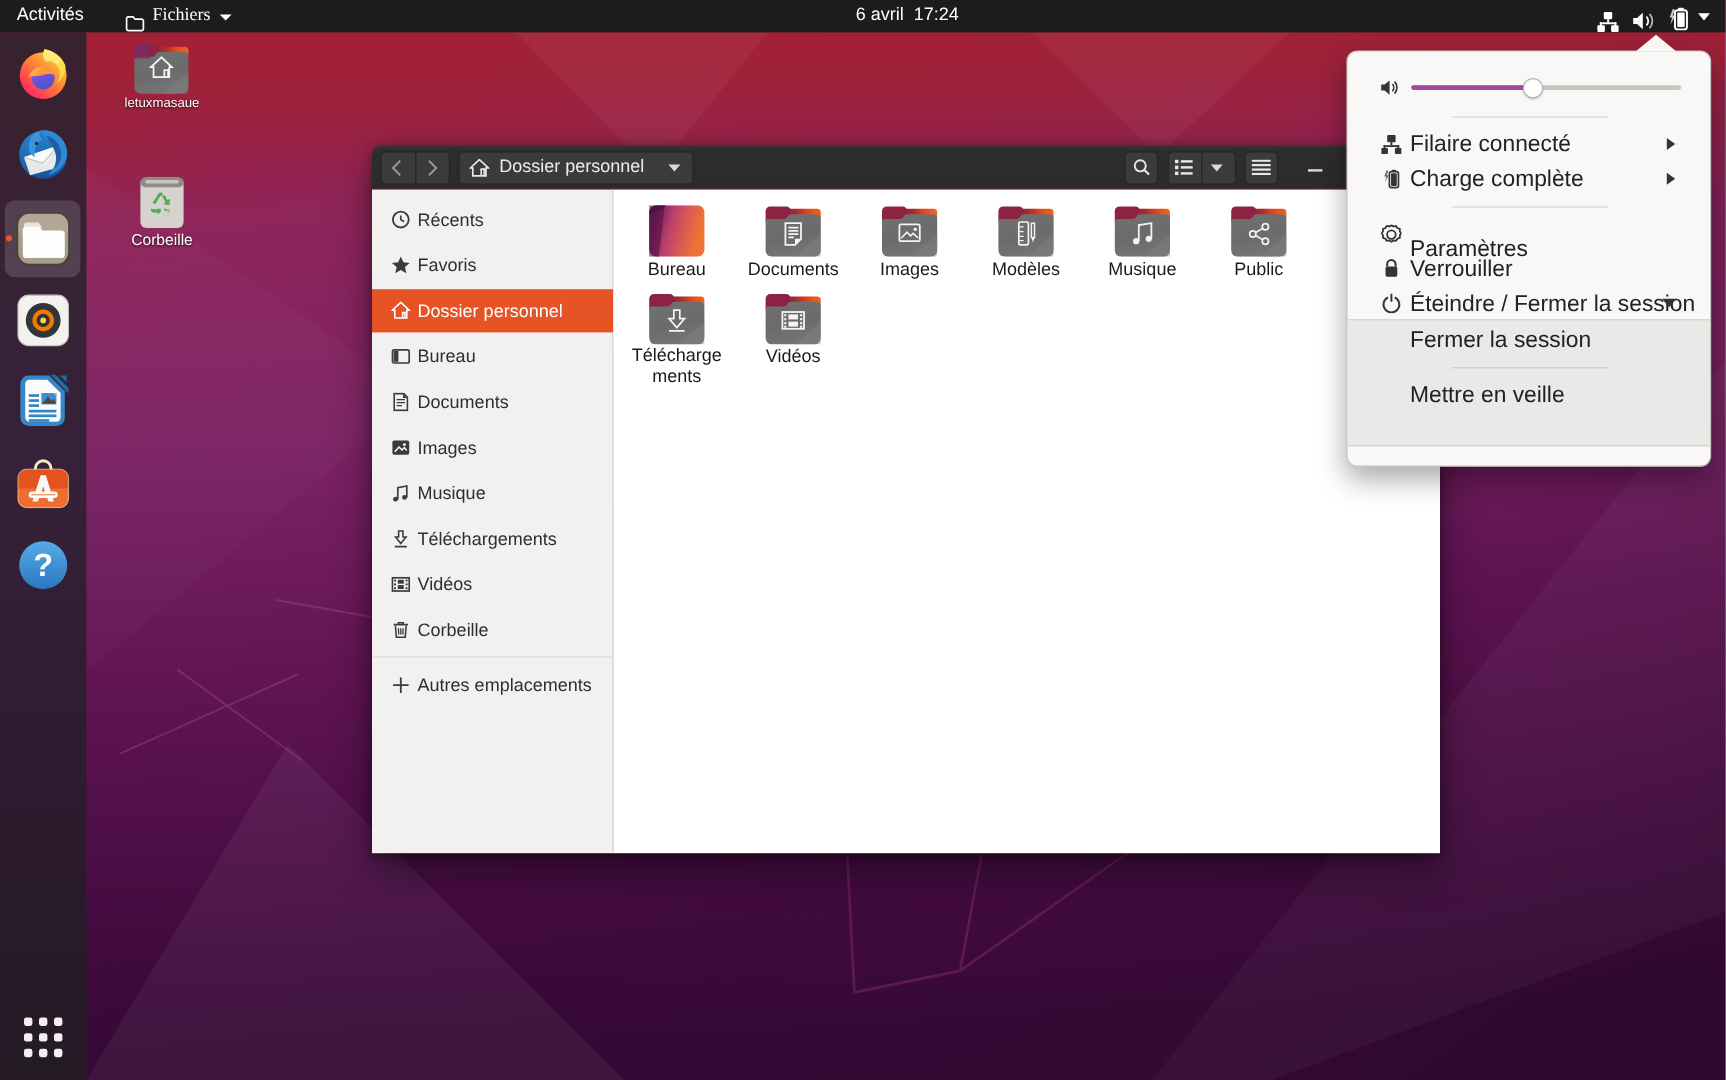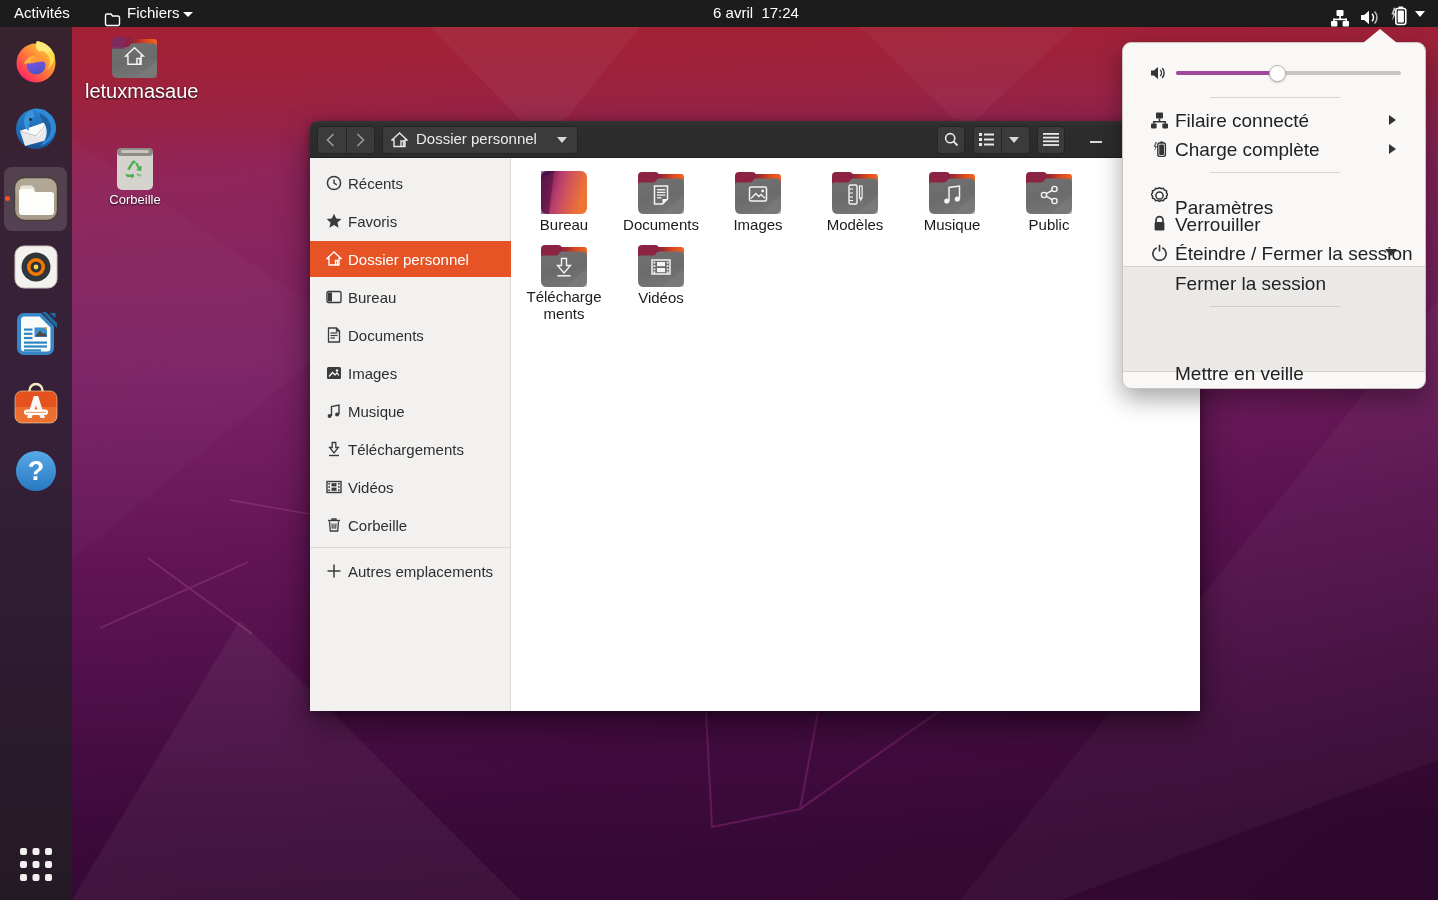--- a/index.html
+++ b/index.html
@@ -106,21 +106,21 @@
     <path d="M706,712 L712,827 L800,809 L818,712"></path>
     <line x1="800" y1="809" x2="948" y2="705"></line>
   </g>
 </svg>
 
 <div id="topbar">
   <div class="item" style="left:14px;">Activités</div>
   <svg class="item" style="left:104px;top:6px;" width="17" height="15" viewBox="0 0 17 15">
     <path d="M1.5 3.5 a1.5 1.5 0 0 1 1.5 -1.5 h4 l1.5 2 h5.5 a1.5 1.5 0 0 1 1.5 1.5 v6.5 a1.5 1.5 0 0 1 -1.5 1.5 h-11 a1.5 1.5 0 0 1 -1.5 -1.5 z" fill="none" stroke="#fff" stroke-width="1.4"></path>
   </svg>
-  <div class="item" style="left:127px;">Fichiers</div>
+  <div class="item" style="left:127px;font-family:Liberation Serif, serif;">Fichiers</div>
   <div class="item" style="left:183px;top:12px;width:0;height:0;border-left:5px solid transparent;border-right:5px solid transparent;border-top:5px solid #fff;"></div>
   <div class="item" style="left:656px;width:200px;text-align:center;">6 avril&nbsp; 17:24</div>
   <svg class="item" style="left:1331px;top:5px;" width="18" height="17" viewBox="0 0 18 17">
     <g fill="#fff">
       <rect x="5.5" y="0" width="7" height="6" rx="1"></rect>
       <rect x="8.3" y="6" width="1.6" height="3"></rect>
       <rect x="2.2" y="8.6" width="13.8" height="1.6"></rect>
       <rect x="2.2" y="8.6" width="1.6" height="3"></rect>
       <rect x="14.4" y="8.6" width="1.6" height="3"></rect>
       <rect x="0" y="11" width="6.4" height="5.6" rx="1"></rect>
@@ -252,21 +252,21 @@
           <rect x="32" y="32" width="7" height="7" rx="2"></rect>
     </g>
   </svg>
 </div>
 
 <svg class="abs" style="left:111px;top:36px;z-index:5;" width="47" height="43" viewBox="0 0 48 44" id="dsk-home">
   <use href="#fold"></use>
   <path d="M1 13 V5 a4 4 0 0 1 4 -4 h9 v12 z" fill="#7d2a63" opacity="0.8"></path>
   <path d="M24 12 L15 20.5 h2.3 v8.5 h13.4 v-8.5 h2.3 z M26.5 29 v-6 h3.2 v6" fill="none" stroke="#f4f4f4" stroke-width="1.5"></path>
 </svg>
-<div class="desklabel" style="left:85px;top:80px;width:100px;font-size:20px;">letuxmasaue</div>
+<div class="desklabel" style="left:85px;top:80px;width:100px;font-size:11px;">letuxmasaue</div>
 <svg class="abs" style="left:112px;top:146px;z-index:5;" width="46" height="46" viewBox="0 0 46 46" id="dsk-trash">
   <rect x="5" y="2" width="36" height="42" rx="5" fill="#d6d2cd"></rect>
   <rect x="5" y="2" width="36" height="8" rx="4" fill="#8f8b87"></rect>
   <rect x="9" y="4" width="28" height="3" rx="1.5" fill="#c9c5c0"></rect>
   <g transform="translate(23,26)">
     <g fill="#4caf50">
       <path d="M-1.2 -9 L-5.5 -1.8 L-7.8 -3 L-3 -10.5 a2.2 2.2 0 0 1 3.8 0 L-0.5 -8 Z"></path>
       <path d="M2.2 -9.6 L4.6 -5.2 L6.8 -6.4 L6.2 -1 L0.8 -2 L3 -3.2 L0.2 -8.4 Z"></path>
       <path d="M-7.6 -1.6 L-3 -1.6 L-3 1 L-7 1 a2.2 2.2 0 0 1 -2 -3.2 Z" transform="translate(0,4)"></path>
       <path d="M5.8 0.6 L1 0.6 L1 -2 L2.6 -0.5 L5.2 -0.5 a2.2 2.2 0 0 1 -2 3.2 Z" transform="translate(1,3)"></path>
@@ -595,17 +595,17 @@
     <path d="M5.7 3.8 a6.6 6.6 0 1 0 5.6 0" fill="none" stroke="#343434" stroke-width="1.6"></path>
     <line x1="8.5" y1="0.8" x2="8.5" y2="7.5" stroke="#343434" stroke-width="1.6"></line>
   </svg>
   <div style="position:absolute;left:262px;top:206px;width:0;height:0;border-left:6px solid transparent;border-right:6px solid transparent;border-top:7px solid #343434;"></div>
 
   <div style="position:absolute;left:0;top:222.5px;width:302px;height:106px;background:#ebe9e7;border-top:1px solid #d5d1ce;border-bottom:1px solid #d5d1ce;"></div>
   <div class="prow" style="top:225.5px;">
         <span class="txt">Fermer la session</span>
       </div>
   <div class="psep" style="top:263px;background:#cfccc8;"></div>
-  <div class="prow" style="top:271.5px;margin-top:44px;">
+  <div class="prow" style="top:271.5px;">
         <span class="txt">Mettre en veille</span>
       </div>
 </div>
 </div>
 
 </body></html>

